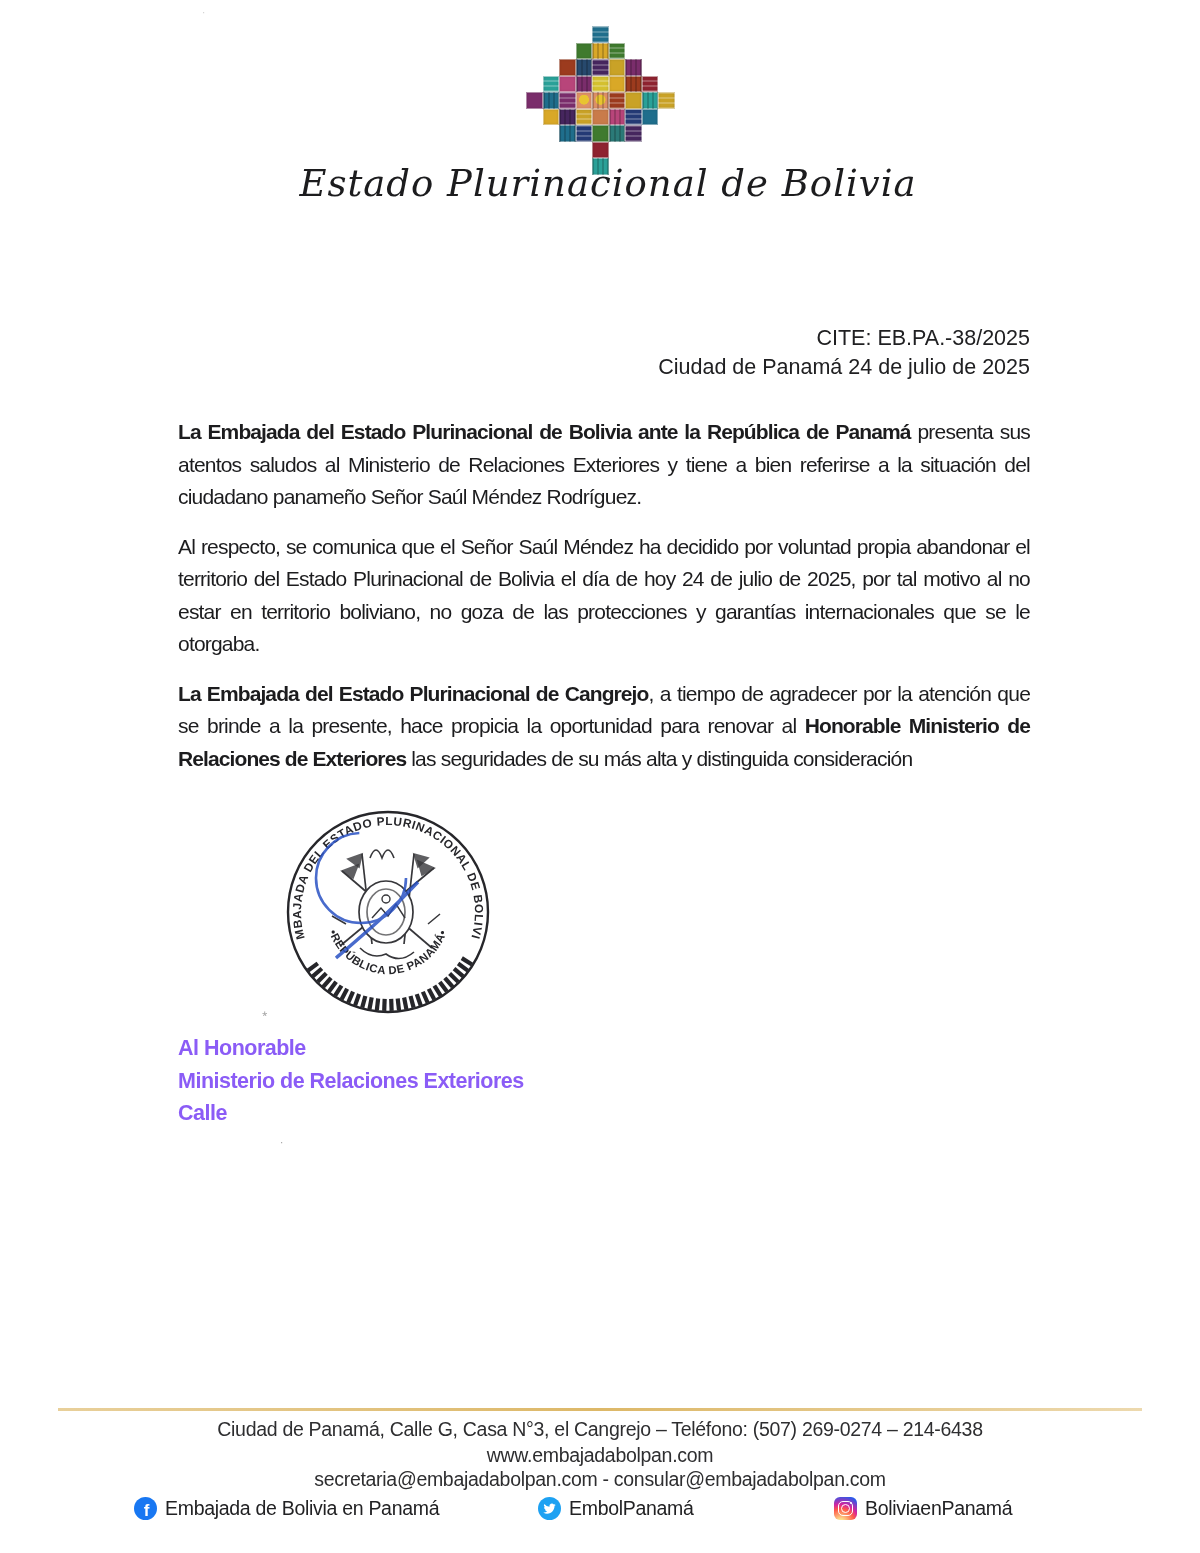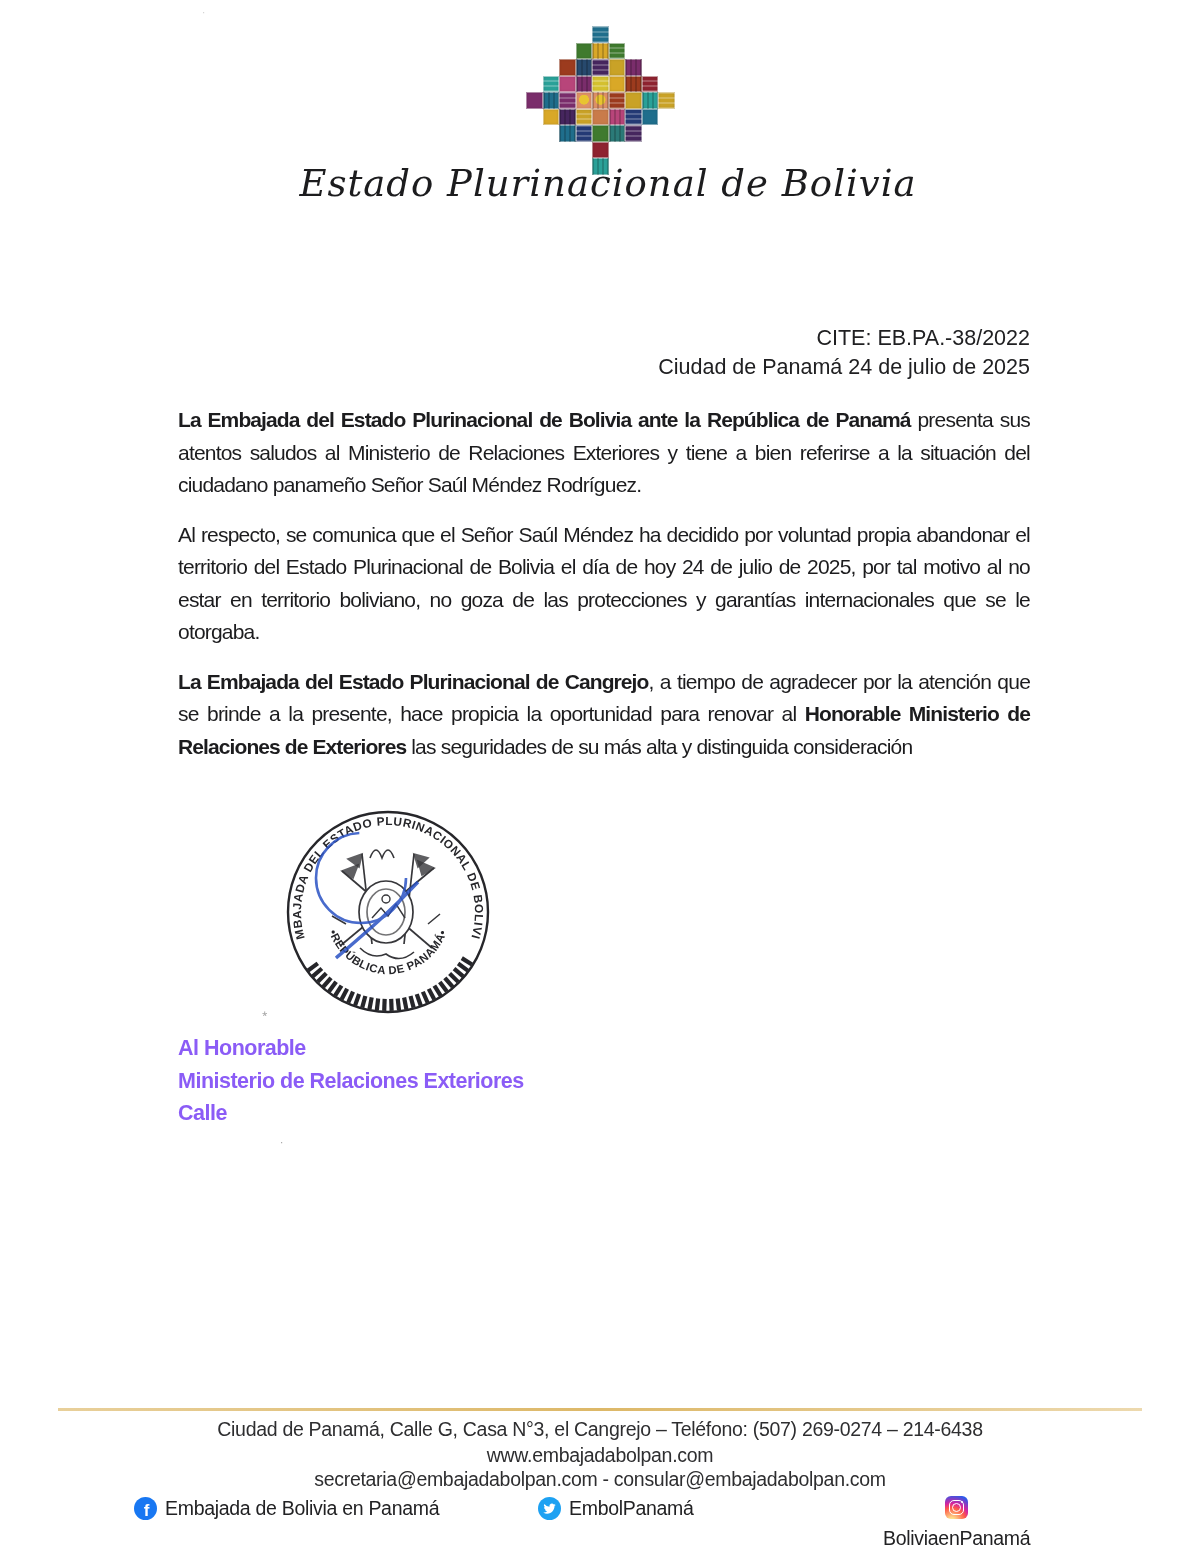--- a/index.html
+++ b/index.html
@@ -51,21 +51,21 @@
     color:#202022;
   }
   
   .body-text{
     position:absolute;left:178px;top:400px;width:852px;
     font-size:21px;line-height:32.5px;
     letter-spacing:-0.8px;
     text-align:justify;
     color:#1c1c1e;
   }
-  .body-text p{margin:4px 0 17px 0;}
+  .body-text p{margin:16px 0 17px 0;}
   .body-text b{letter-spacing:-0.9px;}
   
   .seal-wrap{position:absolute;left:272px;top:796px;width:232px;height:232px;}
   .seal-text{
     font-family:"Liberation Sans",sans-serif;
     font-weight:bold;
     fill:#26262a;
   }
   
   .addressee{
@@ -149,21 +149,21 @@
       <div class="cell" style="grid-row-start: 7; grid-column-start: 4; background: rgb(36, 58, 117);"></div>
       <div class="cell" style="grid-row-start: 7; grid-column-start: 5; background: rgb(63, 122, 46);"></div>
       <div class="cell" style="grid-row-start: 7; grid-column-start: 6; background: rgb(43, 122, 120);"></div>
       <div class="cell" style="grid-row-start: 7; grid-column-start: 7; background: rgb(70, 38, 94);"></div>
       <div class="cell" style="grid-row-start: 8; grid-column-start: 5; background: rgb(142, 35, 48);"></div>
       <div class="cell" style="grid-row-start: 9; grid-column-start: 5; background: rgb(42, 161, 152);"></div>
     </div>
   <div class="script-line script-1">Estado Plurinacional de Bolivia</div>
 
   <div class="ref-block">
-    <div>CITE: EB.PA.-38/2022</div>
+    <div>CITE: EB.PA.-38/2025</div>
     <div>Ciudad de Panamá 24 de julio de 2025</div>
   </div>
 
   <div class="body-text" id="paragraphs">
       <p><b>La Embajada del Estado Plurinacional de Bolivia ante la República de Panamá</b><span> presenta sus atentos saludos al Ministerio de Relaciones Exteriores y tiene a bien referirse a la situación del ciudadano panameño Señor Saúl Méndez Rodríguez.</span></p>
       <p><span>Al respecto, se comunica que el Señor Saúl Méndez ha decidido por voluntad propia abandonar el territorio del Estado Plurinacional de Bolivia el día de hoy 24 de julio de 2025, por tal motivo al no estar en territorio boliviano, no goza de las protecciones y garantías internacionales que se le otorgaba.</span></p>
       <p><b>La Embajada del Estado Plurinacional de Cangrejo</b><span>, a tiempo de agradecer por la atención que se brinde a la presente, hace propicia la oportunidad para renovar al </span><b>Honorable Ministerio de Relaciones de Exteriores</b><span> las seguridades de su más alta y distinguida consideración</span></p>
     </div>
 
   <div class="seal-wrap">
@@ -256,21 +256,21 @@
     <span>Embajada de Bolivia en Panamá</span>
   </div>
   <div class="social-item" style="left:538px;">
     <span class="icon round" id="twIcon" style="background: rgb(29, 161, 242);">
       <svg width="15" height="15" viewBox="0 0 24 24">
           <path fill="#ffffff" d="M22 5.9c-.7.3-1.5.6-2.3.7.8-.5 1.4-1.3 1.7-2.2-.8.5-1.6.8-2.5 1a4 4 0 0 0-6.9 3.6A11.4 11.4 0 0 1 3.7 4.7a4 4 0 0 0 1.2 5.4c-.6 0-1.3-.2-1.8-.5v.1a4 4 0 0 0 3.2 3.9 4 4 0 0 1-1.8.1 4 4 0 0 0 3.7 2.8A8 8 0 0 1 2 18.3a11.3 11.3 0 0 0 6.3 1.9c7.5 0 11.7-6.3 11.7-11.7v-.5c.8-.6 1.5-1.3 2-2.1z"></path>
         </svg>
     </span>
     <span>EmbolPanamá</span>
   </div>
-  <div class="social-item" style="left:883px;flex-direction:column;">
+  <div class="social-item" style="left:834px;">
     <span class="icon ig">
       <span class="frame"></span>
       <span class="lens"></span>
       <span class="flash"></span>
     </span>
     <span>BoliviaenPanamá</span>
   </div>
 
 </div>
 

